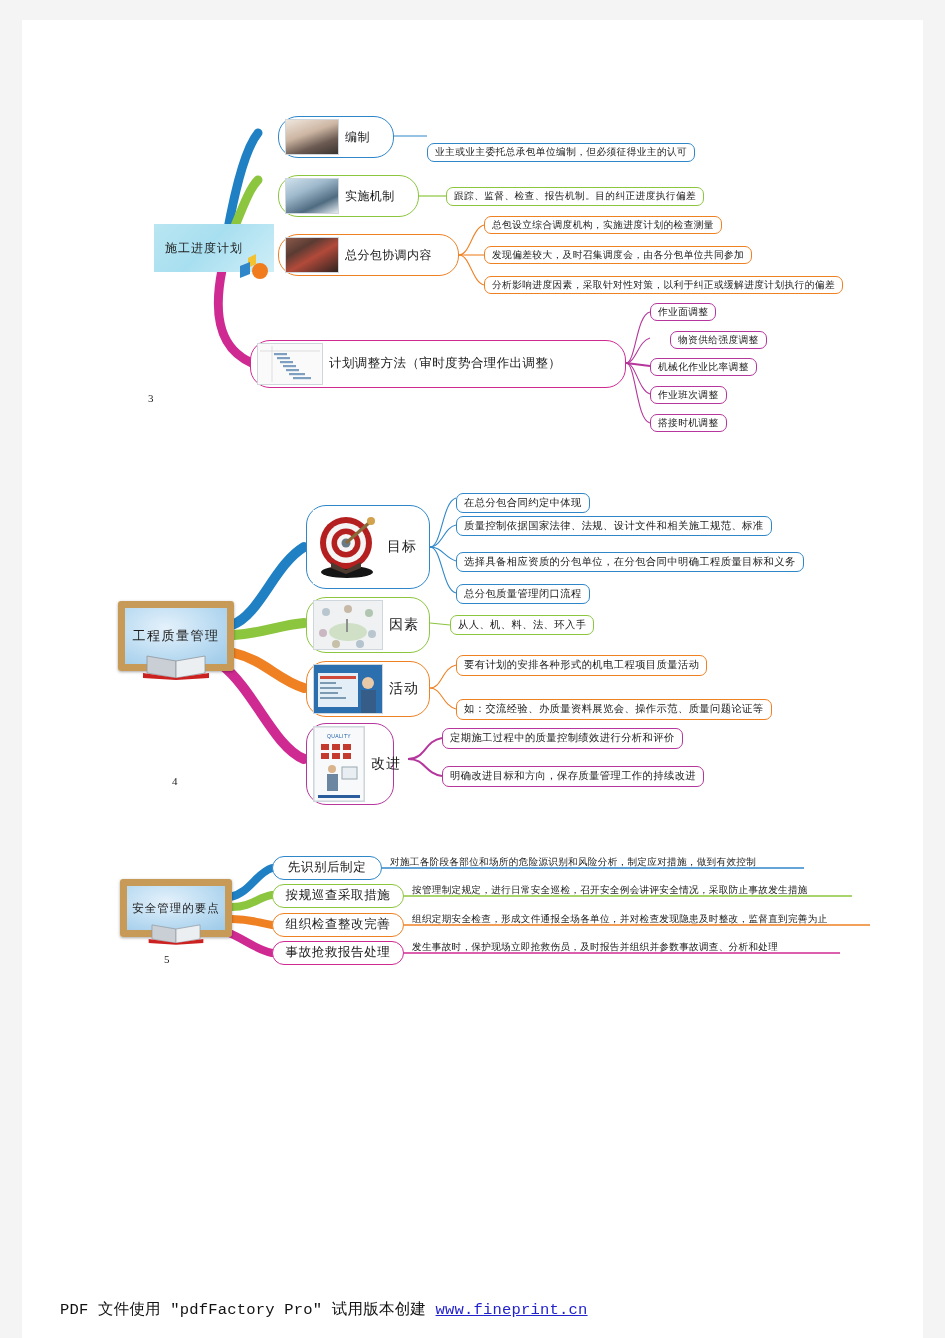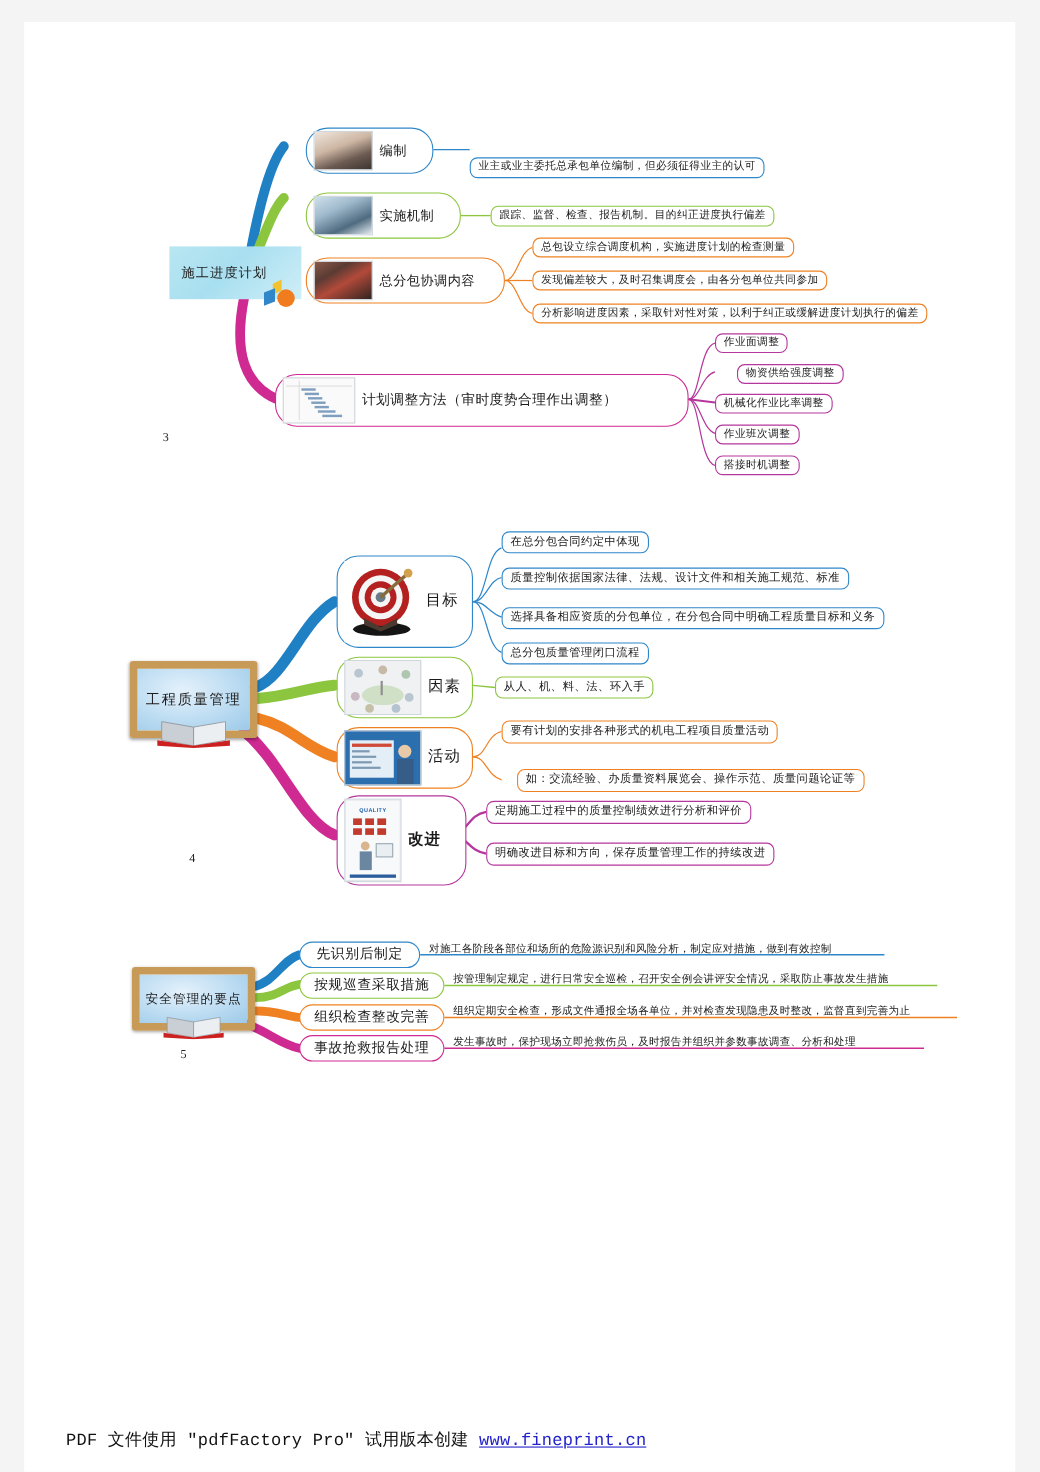--- a/index.html
+++ b/index.html
@@ -275,21 +275,21 @@
           <circle cx="33" cy="33" r="14.5" fill="#b3201f"></circle>
           <circle cx="33" cy="33" r="9" fill="#f5f5f5"></circle>
           <circle cx="33" cy="33" r="4.5" fill="#6a7b88"></circle>
           <path d="M33 33 L57 12" stroke="#8a6a3a" stroke-width="3.2"></path>
           <circle cx="58" cy="11" r="4" fill="#d2a24d"></circle>
           <path d="M18 52 L33 60 L48 52 L48 58 L33 64 L18 58 Z" fill="#4a3a30"></path>
         </svg>
       </div>
       <span style="font-size:14px;letter-spacing:1px;">目标</span>
     </div>
-    <div class="node leaf b-blue" style="left:434px;top:8px;height:20px;font-size:10.3px;">
+    <div class="node leaf b-blue" style="left:434px;top:18px;height:20px;font-size:10.3px;">
       <span>在总分包合同约定中体现</span>
     </div>
     <div class="node leaf b-blue" style="left:434px;top:77px;height:20px;font-size:10.3px;">
       <span>选择具备相应资质的分包单位，在分包合同中明确工程质量目标和义务</span>
     </div>
     <div class="node leaf b-blue" style="left:434px;top:41px;height:20px;font-size:10.3px;">
       <span>质量控制依据国家法律、法规、设计文件和相关施工规范、标准</span>
     </div>
     <div class="node leaf b-blue" style="left:434px;top:109px;height:20px;font-size:10.3px;">
       <span>总分包质量管理闭口流程</span>
@@ -328,25 +328,25 @@
           <rect x="6" y="32" width="26" height="2" fill="#7d9ab3"></rect>
           <circle cx="54" cy="18" r="6" fill="#e8c9a8"></circle>
           <rect x="47" y="25" width="15" height="23" fill="#355d87"></rect>
         </svg>
       </div>
       <span style="font-size:14px;letter-spacing:1px;">活动</span>
     </div>
     <div class="node leaf b-orange" style="left:434px;top:180px;height:21px;font-size:10.3px;">
       <span>要有计划的安排各种形式的机电工程项目质量活动</span>
     </div>
-    <div class="node leaf b-orange" style="left:434px;top:224px;height:21px;font-size:10.3px;margin-left:14px;">
+    <div class="node leaf b-orange" style="left:434px;top:224px;height:21px;font-size:10.3px;">
       <span>如：交流经验、办质量资料展览会、操作示范、质量问题论证等</span>
     </div>
 
-    <div class="node b-plum" style="left:284px;top:248px;width:118px;height:82px;font-weight:bold;">
+    <div class="node b-plum" style="left:284px;top:248px;width:88px;height:82px;">
       <div class="thumb" style="width:50px;height:74px;background:#fff;">
         <svg width="50" height="74">
           <rect width="50" height="74" fill="#f7f9fa" stroke="#c8d2d8"></rect>
           <text x="25" y="11" font-size="5" fill="#1b5ea8" text-anchor="middle" font-family="Liberation Sans, sans-serif">QUALITY</text>
           <rect x="7" y="17" width="8" height="6" fill="#c23b2e"></rect>
           <rect x="18" y="17" width="8" height="6" fill="#c23b2e"></rect>
           <rect x="29" y="17" width="8" height="6" fill="#c23b2e"></rect>
           <rect x="7" y="26" width="8" height="6" fill="#c23b2e"></rect>
           <rect x="18" y="26" width="8" height="6" fill="#c23b2e"></rect>
           <rect x="29" y="26" width="8" height="6" fill="#c23b2e"></rect>

